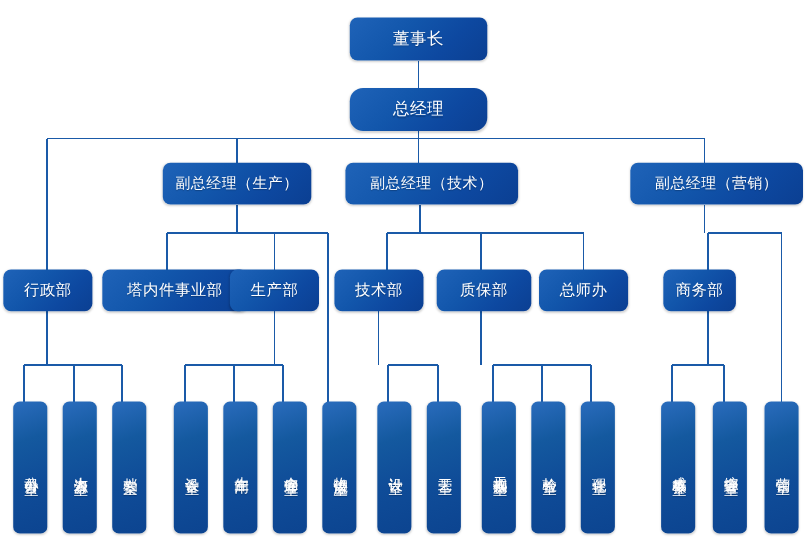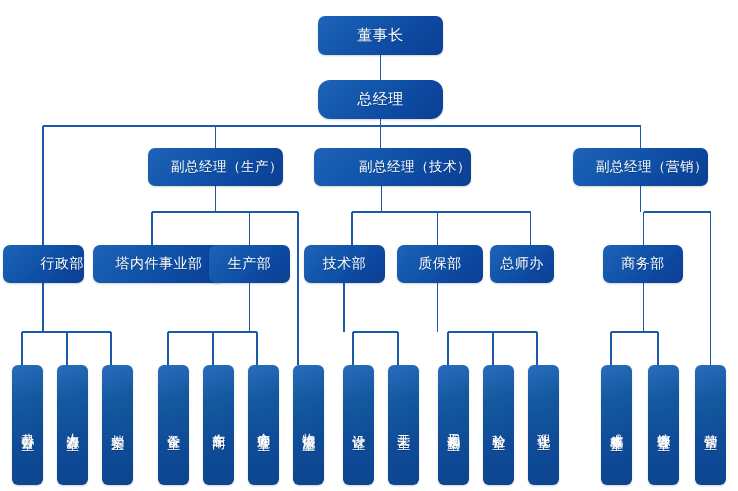--- a/index.html
+++ b/index.html
@@ -50,21 +50,20 @@
 
   .node.lvl1,
   .node.lvl2 {
     font-size: 15px;
     height: 39px;
   }
 
   .node.lvl3 {
     font-size: 13.5px;
     height: 38px;
-    justify-content: flex-end;
   }
 
   .node.lvl4 {
     font-size: 14px;
     height: 38px;
   }
 
   
   .node.leaf {
     font-size: 13px;
@@ -156,42 +155,42 @@
       </div>
       <div class="node lvl2" style="left: 318px; top: 80px; width: 125px; border-radius: 12px;">
         <span class="leaf-text">总经理</span>
       </div>
       <div class="node lvl3" style="left: 148px; top: 148px; width: 135px;">
         <span class="leaf-text">副总经理（生产）</span>
       </div>
       <div class="node lvl3" style="left: 314px; top: 148px; width: 157px;">
         <span class="leaf-text">副总经理（技术）</span>
       </div>
-      <div class="node lvl3" style="left: 573px; top: 148px; width: 135px;">
+      <div class="node lvl3" style="left: 573px; top: 148px; width: 157px;">
         <span class="leaf-text">副总经理（营销）</span>
       </div>
-      <div class="node lvl4" style="left: 3px; top: 245px; width: 81px; justify-content: flex-end;">
+      <div class="node lvl4" style="left: 3px; top: 245px; width: 81px;">
         <span class="leaf-text">行政部</span>
       </div>
       <div class="node lvl4" style="left: 93px; top: 245px; width: 132px;">
         <span class="leaf-text">塔内件事业部</span>
       </div>
       <div class="node lvl4" style="left: 209px; top: 245px; width: 81px; text-align: right;">
         <span class="leaf-text">生产部</span>
       </div>
       <div class="node lvl4" style="left: 304px; top: 245px; width: 81px;">
         <span class="leaf-text">技术部</span>
       </div>
       <div class="node lvl4" style="left: 397px; top: 245px; width: 86px;">
         <span class="leaf-text">质保部</span>
       </div>
-      <div class="node lvl4" style="left: 490px; top: 245px; width: 64px;">
+      <div class="node lvl4" style="left: 490px; top: 245px; width: 81px;">
         <span class="leaf-text">总师办</span>
       </div>
-      <div class="node lvl4" style="left: 603px; top: 245px; width: 80px;">
+      <div class="node lvl4" style="left: 603px; top: 245px; width: 66px;">
         <span class="leaf-text">商务部</span>
       </div>
       <div class="node leaf" style="left: 12px; top: 365px; height: 120px;">
         <span class="leaf-text">公司办公室</span>
       </div>
       <div class="node leaf" style="left: 57px; top: 365px; height: 120px;">
         <span class="leaf-text">人力资源室</span>
       </div>
       <div class="node leaf" style="left: 102px; top: 365px; height: 120px;">
         <span class="leaf-text">档案室</span>

